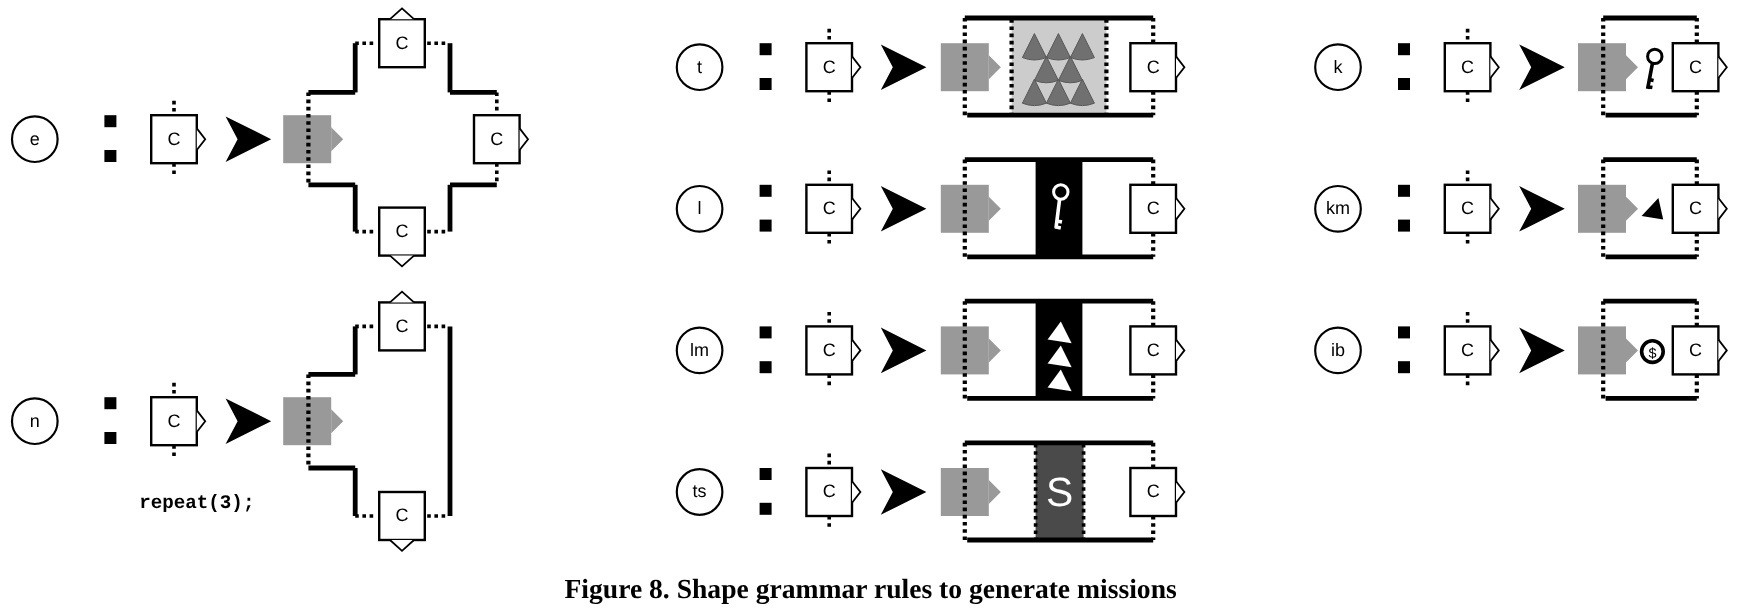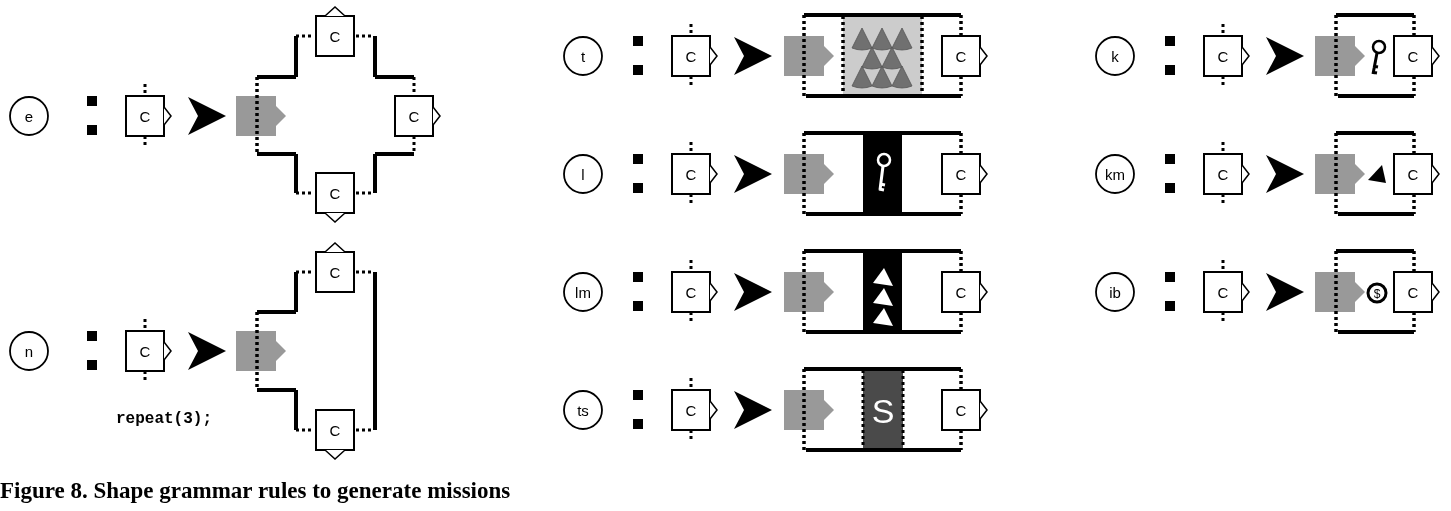--- a/index.html
+++ b/index.html
@@ -1,20 +1,20 @@
 <!DOCTYPE html>
 <html><head>
 <meta charset="utf-8">
 <style>
   html, body { margin:0; padding:0; background:#ffffff; }
   body { width:1451px; height:511px; position:relative; overflow:hidden; }
   #canvas { position:absolute; left:0; top:0; }
   .lbl { font-family:"Liberation Sans", sans-serif; font-size:15px; fill:#000; }
   .repeat { font-family:"Liberation Mono", monospace; font-size:16px; font-weight:bold; fill:#000; }
-  .caption { position:absolute; left:0; width:1451px; top:478px; 
+  .caption { position:absolute; left:0; width:1451px; top:478px; text-align:center;
              font-family:"Liberation Serif", serif; font-weight:bold; font-size:23px; color:#000; }
 </style>
 </head>
 <body>
 
 <svg id="canvas" width="1451" height="511" viewBox="0 0 1451 511">
   <defs>
     <g id="cbox">
       <rect x="-19" y="-20" width="38" height="40" fill="#fff" stroke="#000" stroke-width="2"></rect>
       <polyline points="19,-9 26,0 19,9" fill="#fff" stroke="#000" stroke-width="1.5"></polyline>

